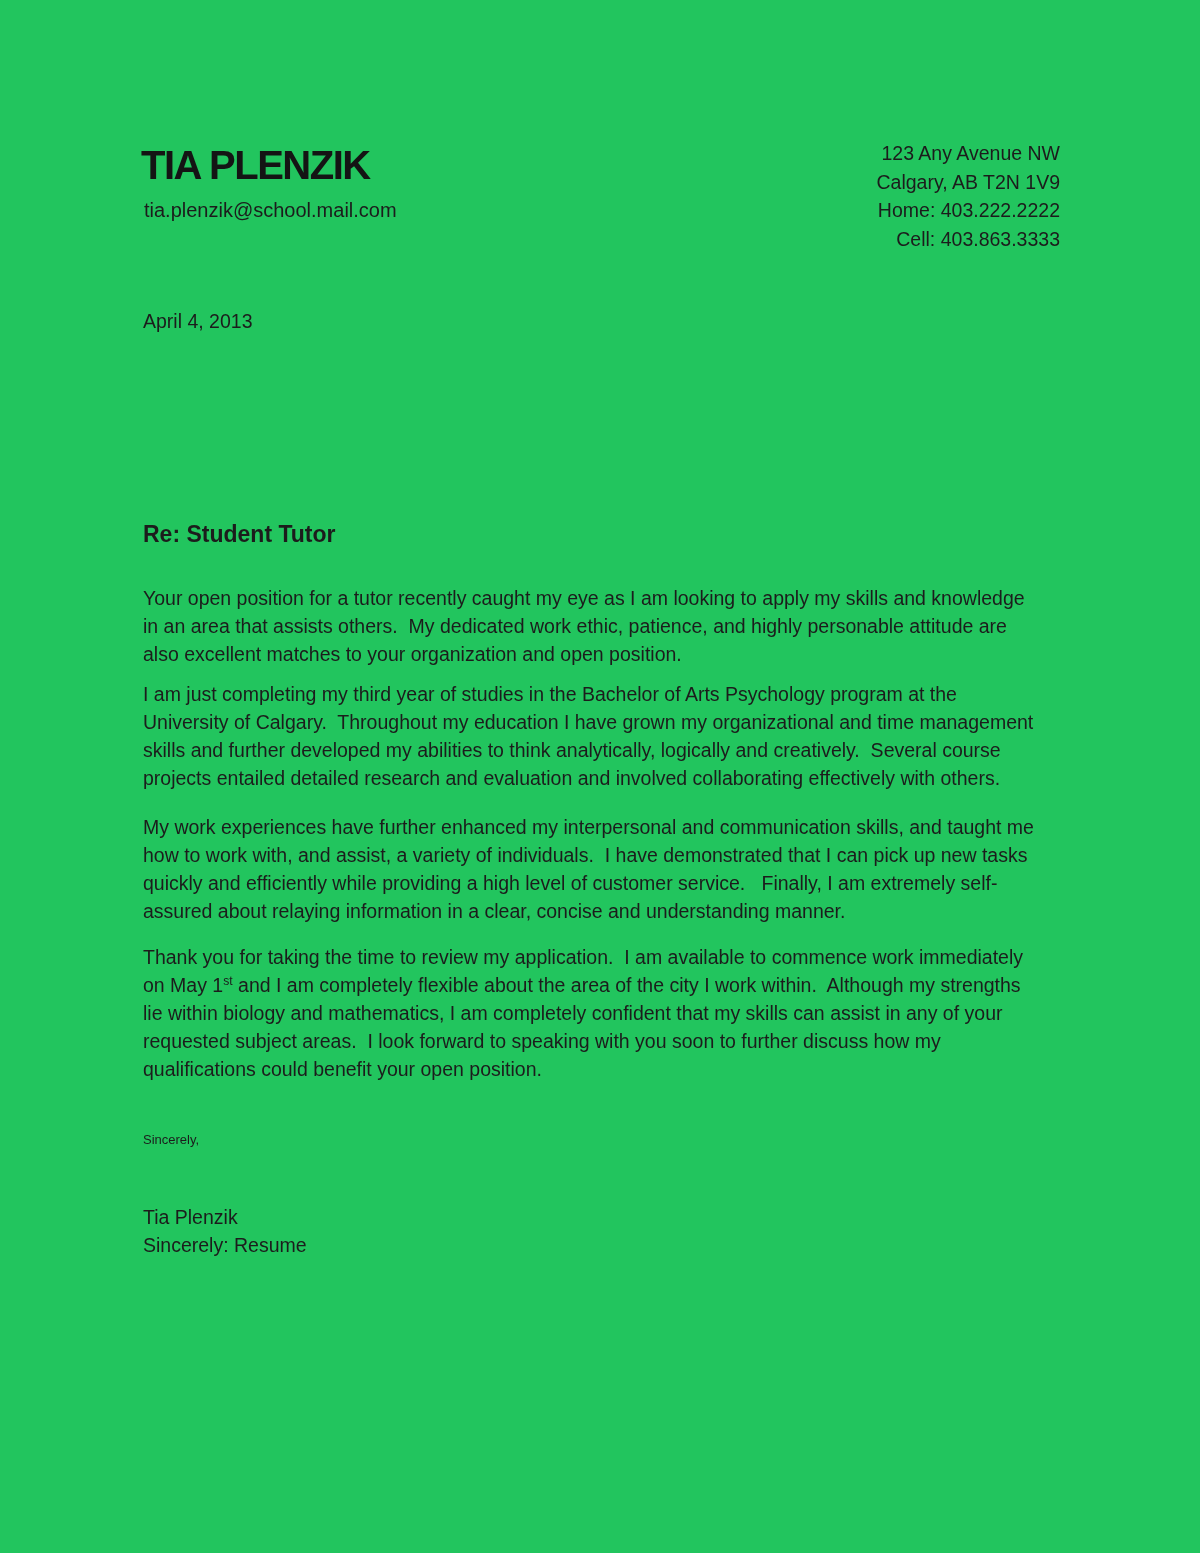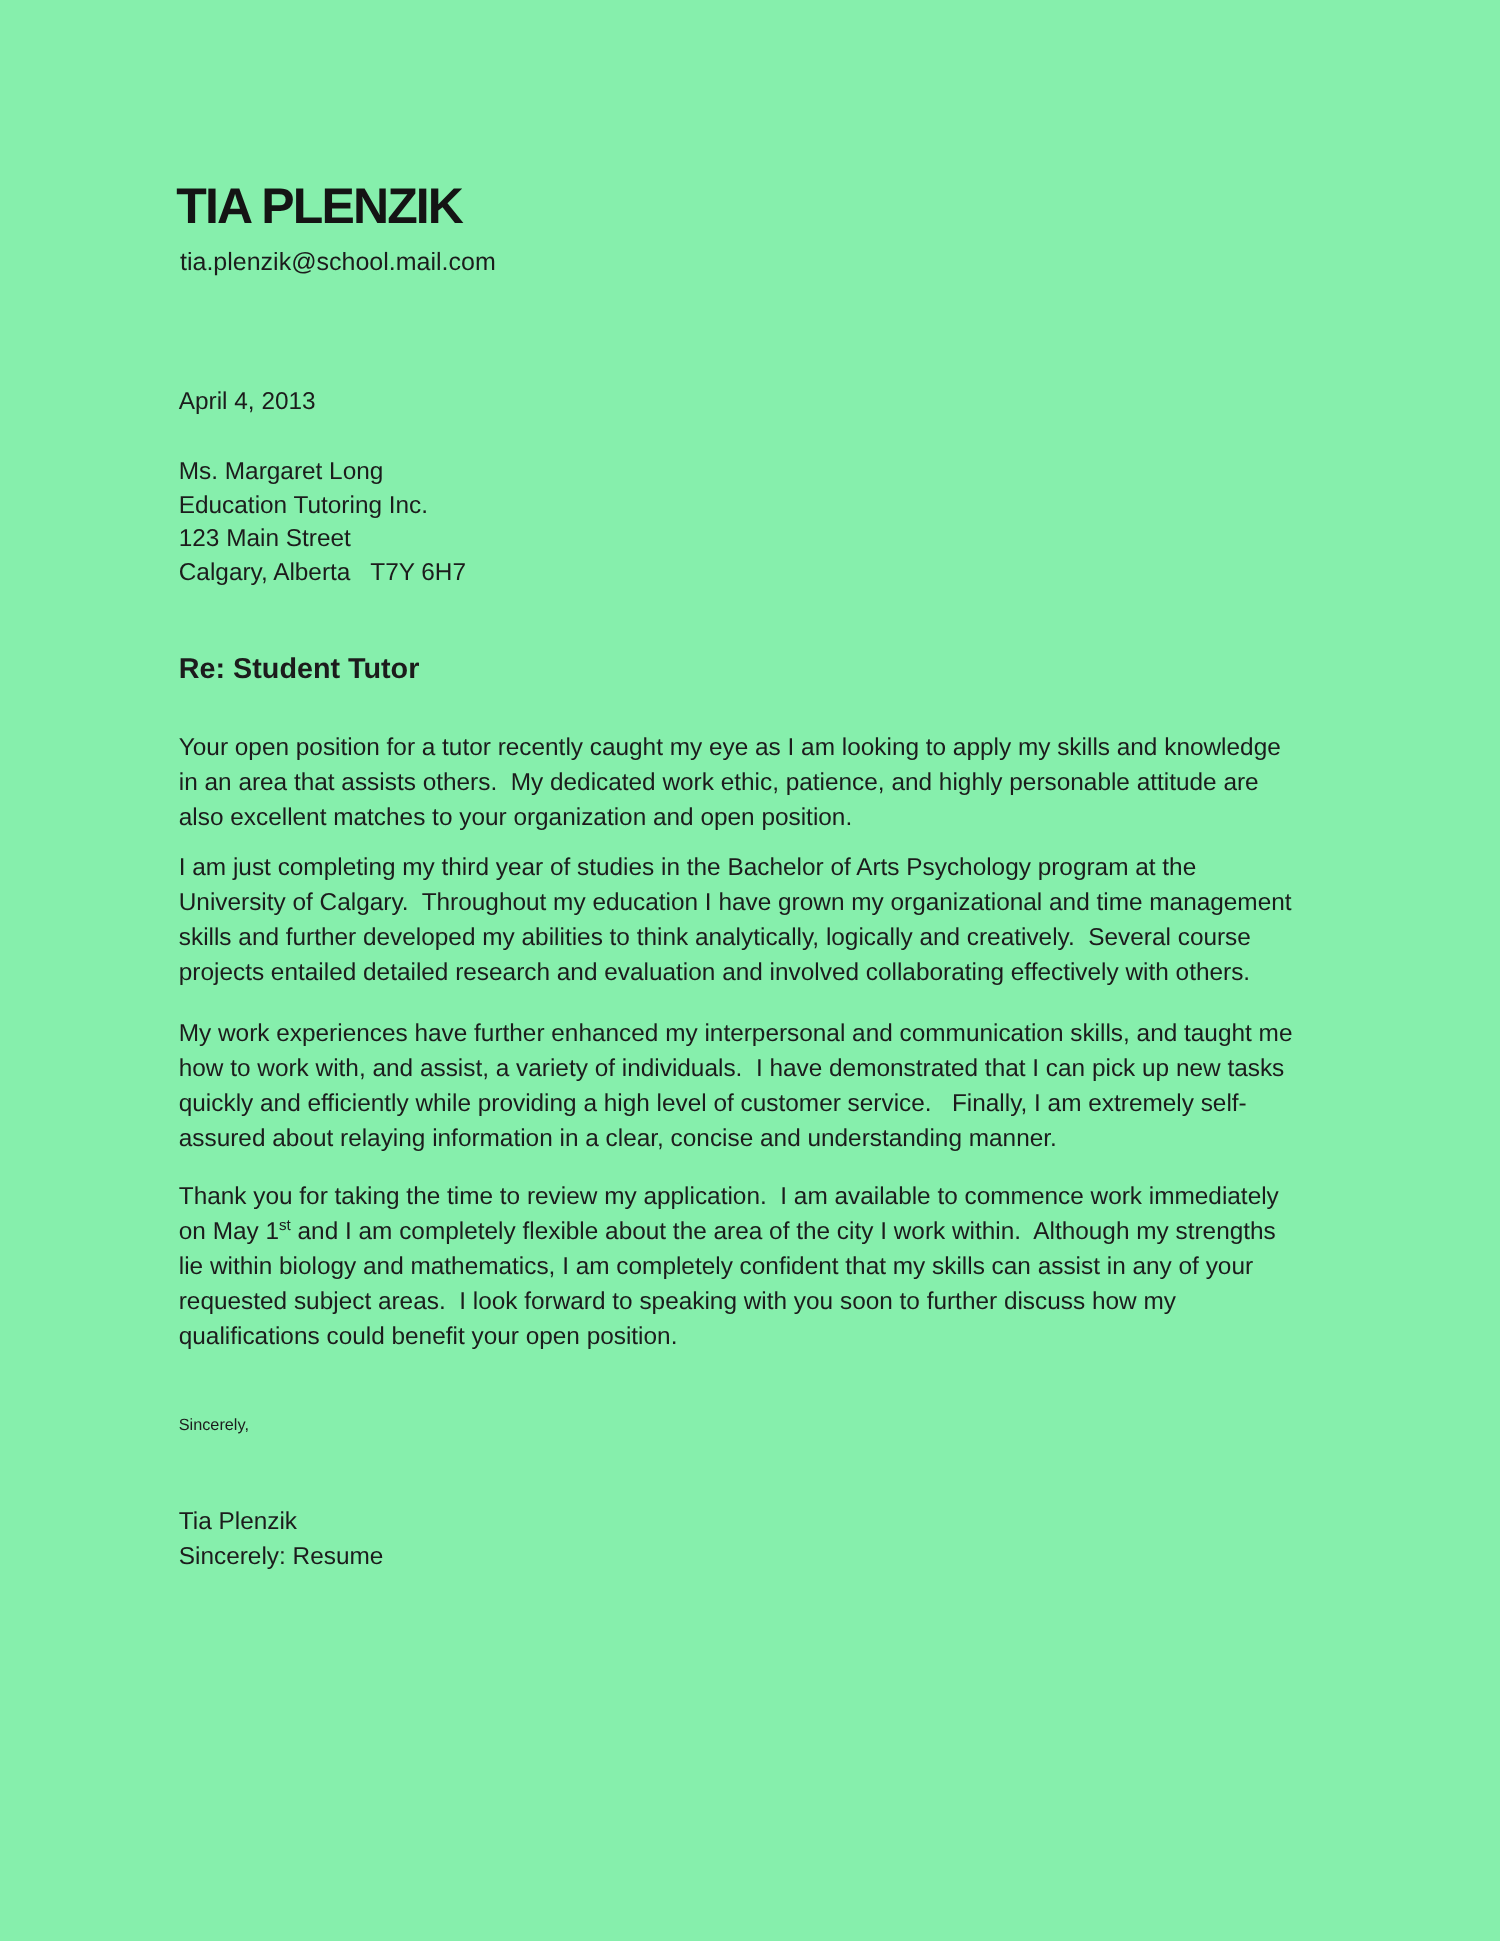--- a/index.html
+++ b/index.html
@@ -4,21 +4,21 @@
 <style>
   html, body {
     margin: 0;
     padding: 0;
     background: #fbfbfb;
   }
   .page {
     position: relative;
     width: 1200px;
     height: 1553px;
-    background: #86efac;
+    background: #22c55e;
     font-family: "Liberation Sans", "DejaVu Sans", sans-serif;
     color: #1c1c1c;
     overflow: hidden;
   }
   .abs { position: absolute; }
   .pre { white-space: pre; }
 
   .sender-name {
     left: 141px;
     top: 145px;
@@ -90,29 +90,29 @@
   }
 </style>
 </head>
 <body>
 
 <div class="page">
 
   <div class="abs sender-name">TIA PLENZIK</div>
   <div class="abs sender-email">tia.plenzik@school.mail.com</div>
 
+  <div class="abs sender-address">
+    <div>123 Any Avenue NW</div>
+    <div>Calgary, AB T2N 1V9</div>
+    <div>Home: 403.222.2222</div>
+    <div>Cell: 403.863.3333</div>
+  </div>
 
   <div class="abs date-line">April 4, 2013</div>
 
-  <div class="abs recipient">
-    <div class="pre">Ms. Margaret Long</div>
-    <div class="pre">Education Tutoring Inc.</div>
-    <div class="pre">123 Main Street</div>
-    <div class="pre">Calgary, Alberta   T7Y 6H7</div>
-  </div>
 
   <div class="abs subject">Re: Student Tutor</div>
 
   <p class="abs para pre p1">Your open position for a tutor recently caught my eye as I am looking to apply my skills and knowledge
 in an area that assists others.  My dedicated work ethic, patience, and highly personable attitude are
 also excellent matches to your organization and open position.</p>
 
   <p class="abs para pre p2">I am just completing my third year of studies in the Bachelor of Arts Psychology program at the
 University of Calgary.  Throughout my education I have grown my organizational and time management
 skills and further developed my abilities to think analytically, logically and creatively.  Several course

